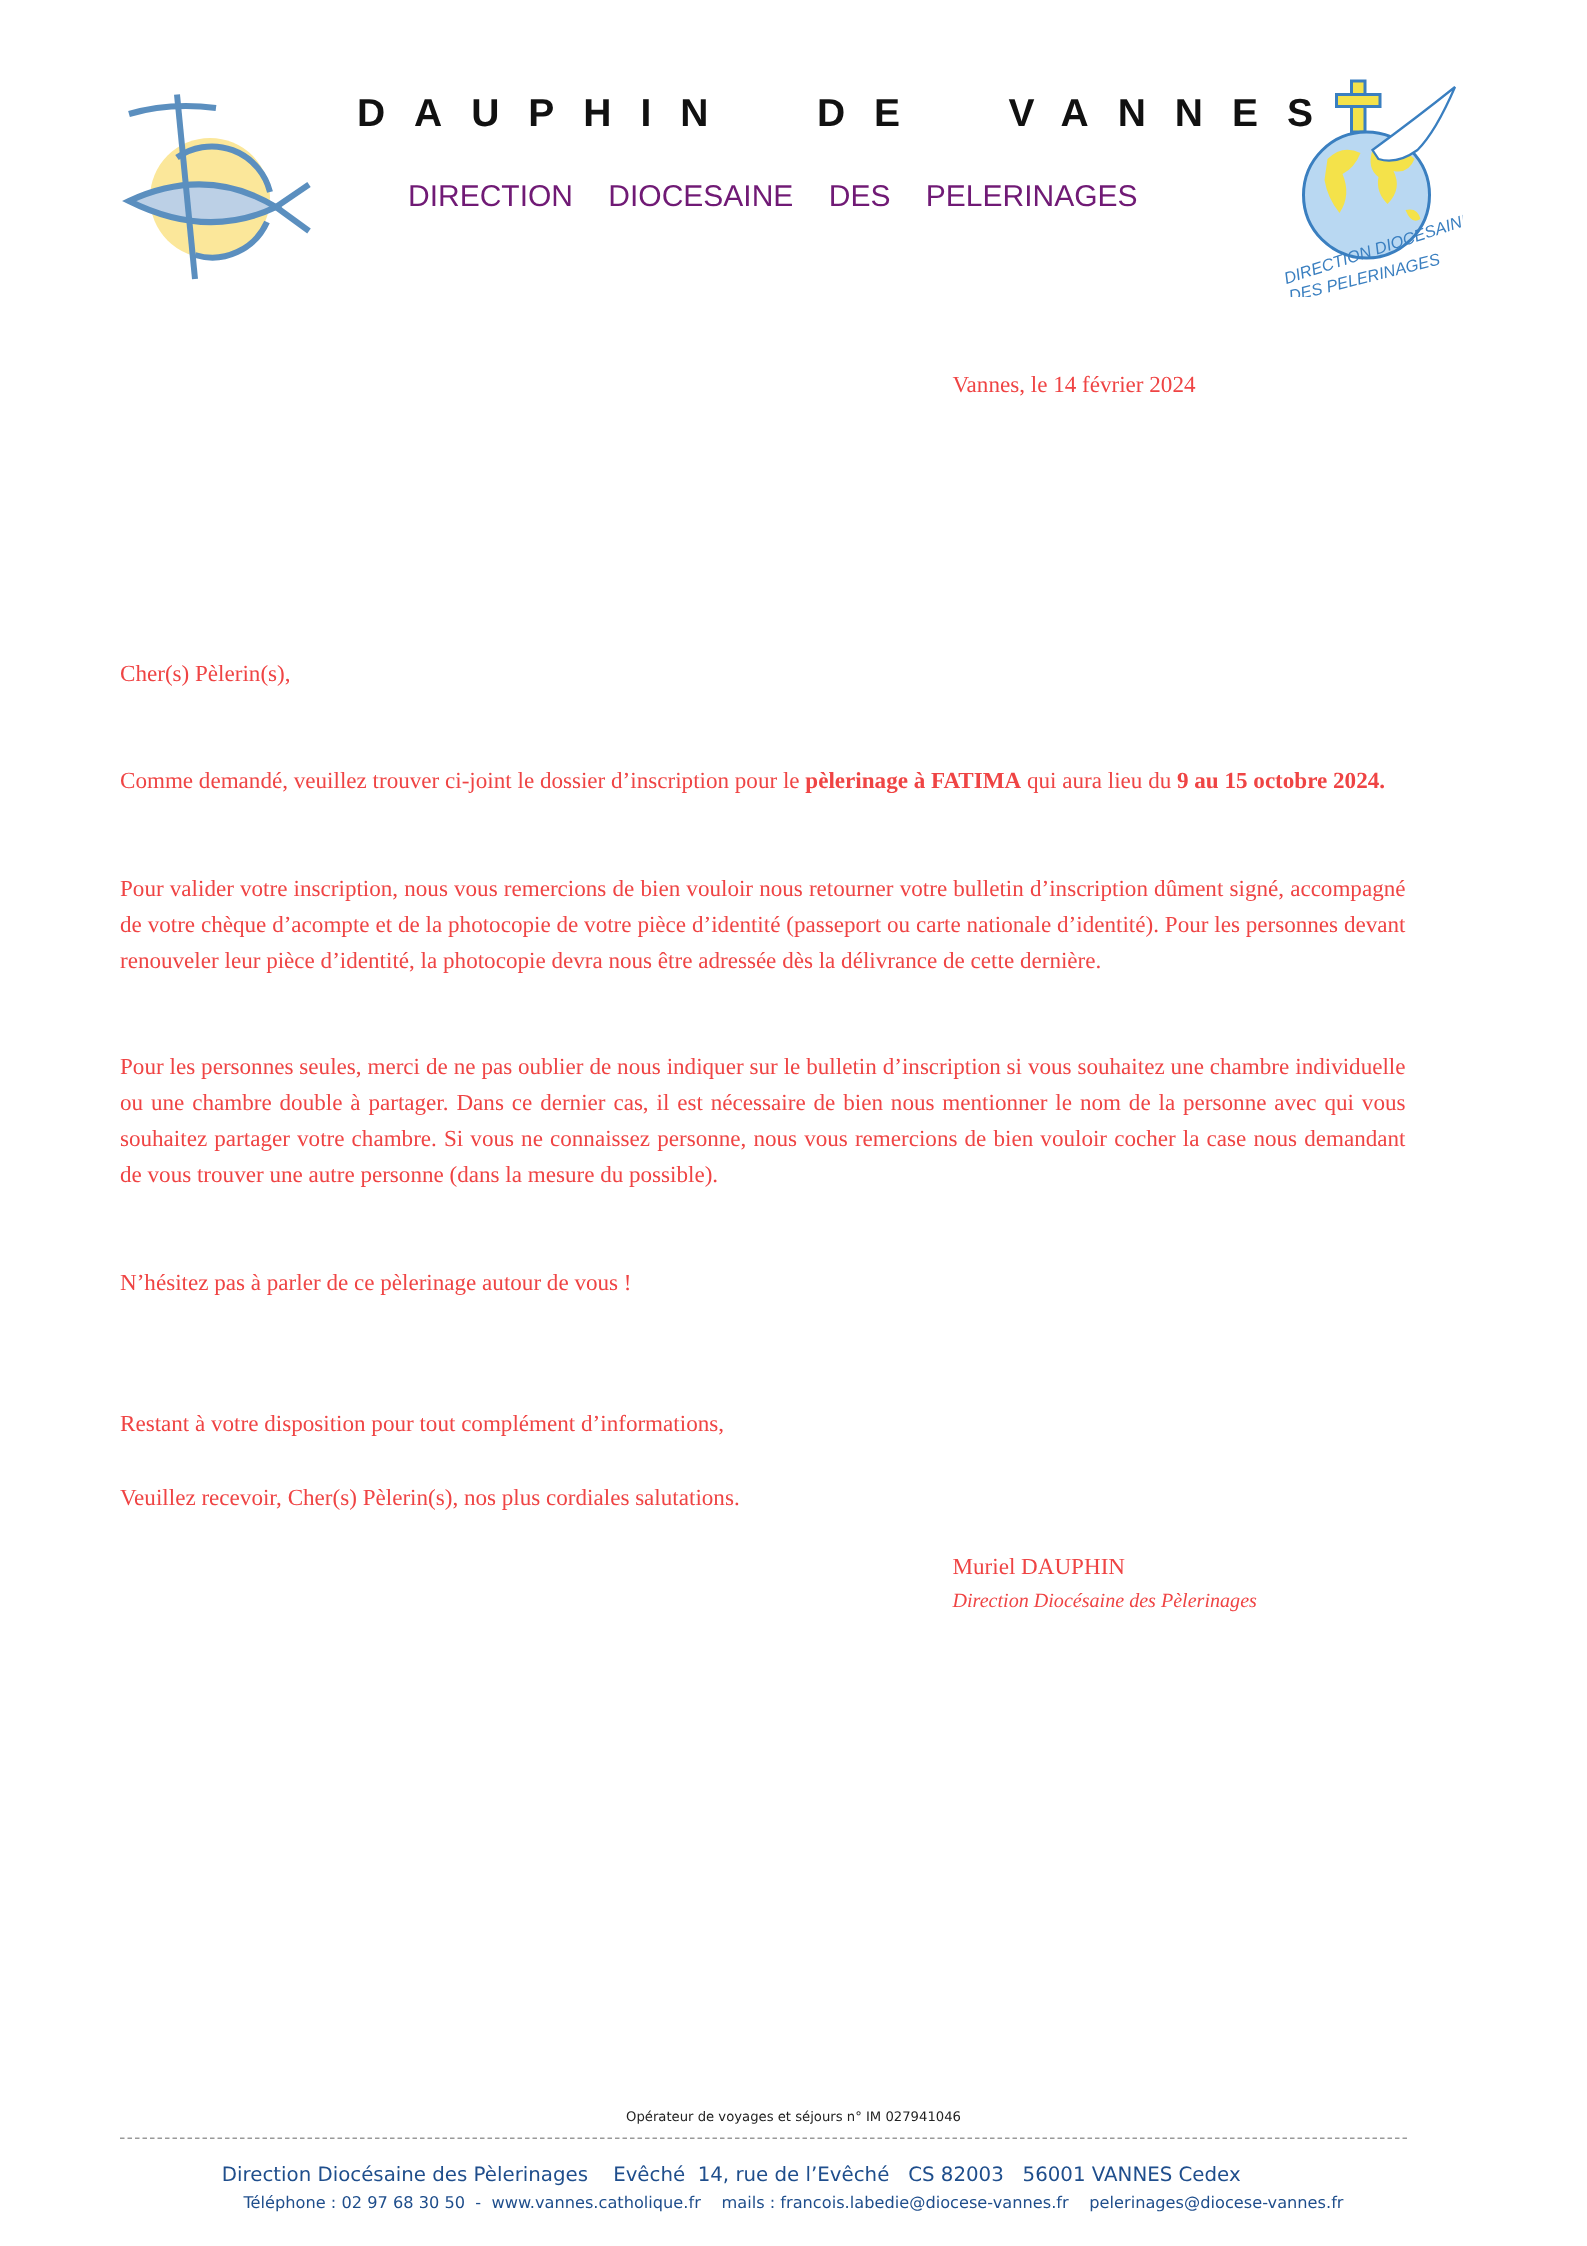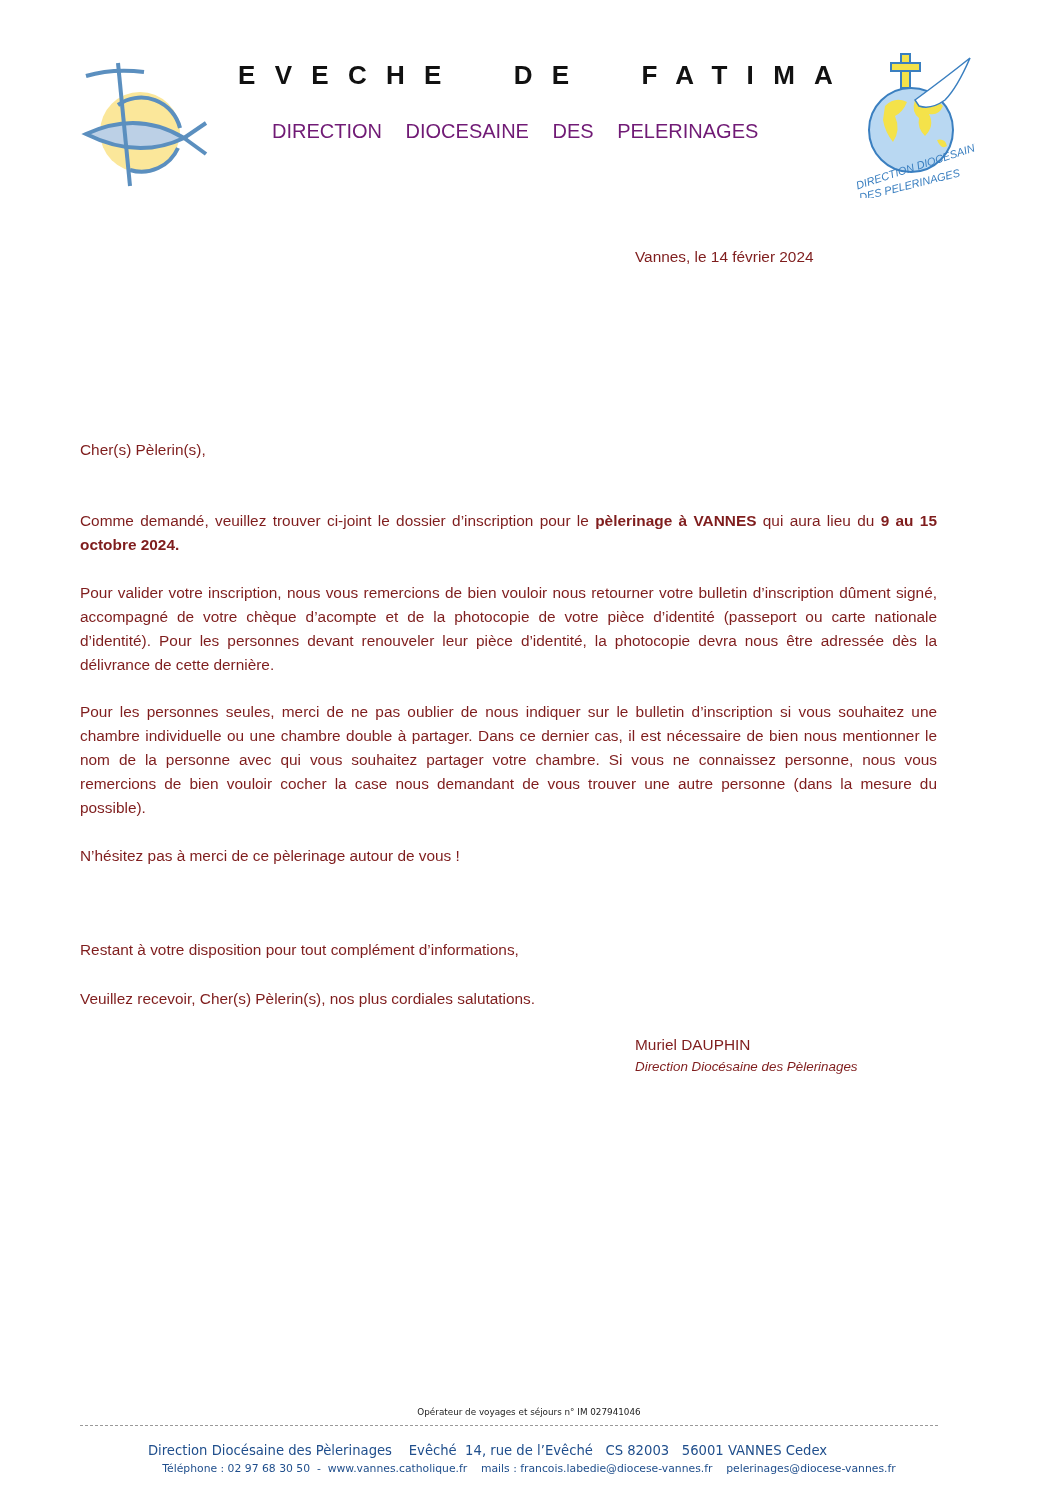--- a/index.html
+++ b/index.html
@@ -8,21 +8,21 @@
   .abs { position:absolute; }
 
   
   #logo-left { left:78px; top:60px; width:135px; height:130px; }
   #logo-right { left:845px; top:48px; width:130px; height:150px; }
   #title-main { left:238px; top:60px; font-family:"Liberation Sans", sans-serif; font-weight:bold;
                 font-size:26px; letter-spacing:19.3px; white-space:pre; color:#111; }
   #title-sub { left:272px; top:120px; font-size:20px; word-spacing:18px; white-space:pre; color:#701a75; }
 
   
-  .body-text { font-family:Liberation Sans, sans-serif; font-size:15.4px; line-height:24px; color:#7f1d1d; }
+  .body-text { font-family:Liberation Serif, serif; font-size:15.4px; line-height:24px; color:#ef4444; }
   #date-line { left:635px; top:245px; }
   #greeting { left:80px; top:438px; }
   .para { left:80px; width:857px; text-align:justify; }
   #para1 { top:509px; }
   #para2 { top:581px; }
   #para3 { top:700px; }
   #para4 { top:844px; }
   #para5 { top:938px; }
   #para6 { top:939px;margin-top:48px; }
   #sig-name { left:635px; top:1033px; }
@@ -46,45 +46,45 @@
     <path d="M40 45 A40 40 0 0 1 102 68" fill="none" stroke="#5b8fbf" stroke-width="4"></path>
     <path d="M100 88 A40 40 0 0 1 52 110" fill="none" stroke="#5b8fbf" stroke-width="4"></path>
     <path d="M8 74 Q60 50 106 78 Q60 100 8 74 Z" fill="#bcd0e6" stroke="#5b8fbf" stroke-width="4"></path>
     <line x1="106" y1="78" x2="128" y2="63" stroke="#5b8fbf" stroke-width="4"></line>
     <line x1="106" y1="78" x2="128" y2="94" stroke="#5b8fbf" stroke-width="4"></line>
     <line x1="40" y1="3" x2="52" y2="126" stroke="#5b8fbf" stroke-width="4"></line>
     <path d="M8 16 Q35 8 66 12" fill="none" stroke="#5b8fbf" stroke-width="4"></path>
   </svg>
 </div>
 
-<div id="title-main" class="abs">EVECHE  DE  FATIMA</div>
+<div id="title-main" class="abs">DAUPHIN  DE  VANNES</div>
 <div id="title-sub" class="abs"><span>DIRECTION</span> <span>DIOCESAINE</span> <span>DES</span> <span>PELERINAGES</span></div>
 
 <div id="logo-right" class="abs">
   <svg width="130" height="150" viewBox="0 0 130 150">
     <rect x="56" y="6" width="9" height="34" fill="#f4e24a" stroke="#3a7fc0" stroke-width="2"></rect>
     <rect x="46" y="15" width="29" height="8" fill="#f4e24a" stroke="#3a7fc0" stroke-width="2"></rect>
     <circle cx="66" cy="82" r="42" fill="#b9d8f2" stroke="#3a7fc0" stroke-width="2"></circle>
     <path d="M40 58 q10 -10 22 -4 q-4 10 -12 14 q6 14 -2 26 q-8 -10 -10 -22 z" fill="#f4e24a"></path>
     <path d="M70 52 q16 -6 28 6 q-4 10 -14 8 q6 12 -4 22 q-8 -8 -6 -18 q-8 -6 -4 -18 z" fill="#f4e24a"></path>
     <path d="M92 92 q8 -2 10 6 q-6 4 -10 -6 z" fill="#f4e24a"></path>
     <path d="M70 52 Q100 30 125 10 Q112 40 100 52 Q86 62 74 58 Z" fill="#ffffff" stroke="#3a7fc0" stroke-width="1.5"></path>
     <text x="10" y="126" font-family="Liberation Sans, sans-serif" font-size="11" font-style="italic" fill="#3a7fc0" transform="rotate(-18 60 126)">DIRECTION DIOCESAINE</text>
     <text x="14" y="142" font-family="Liberation Sans, sans-serif" font-size="11" font-style="italic" fill="#3a7fc0" transform="rotate(-14 60 142)">DES PELERINAGES</text>
   </svg>
 </div>
 
 <div id="date-line" class="abs body-text">Vannes, le 14 février 2024</div>
 <div id="greeting" class="abs body-text">Cher(s) Pèlerin(s),</div>
 
-<div id="para1" class="abs body-text para"><span>Comme demandé, veuillez trouver ci-joint le dossier d’inscription pour le </span><b>pèlerinage à VANNES</b><span> qui aura lieu du </span><b>9 au 15 octobre 2024.</b></div>
+<div id="para1" class="abs body-text para"><span>Comme demandé, veuillez trouver ci-joint le dossier d’inscription pour le </span><b>pèlerinage à FATIMA</b><span> qui aura lieu du </span><b>9 au 15 octobre 2024.</b></div>
 
 <div id="para2" class="abs body-text para">Pour valider votre inscription, nous vous remercions de bien vouloir nous retourner votre bulletin d’inscription dûment signé, accompagné de votre chèque d’acompte et de la photocopie de votre pièce d’identité (passeport ou carte nationale d’identité). Pour les personnes devant renouveler leur pièce d’identité, la photocopie devra nous être adressée dès la délivrance de cette dernière.</div>
 <div id="para3" class="abs body-text para">Pour les personnes seules, merci de ne pas oublier de nous indiquer sur le bulletin d’inscription si vous souhaitez une chambre individuelle ou une chambre double à partager. Dans ce dernier cas, il est nécessaire de bien nous mentionner le nom de la personne avec qui vous souhaitez partager votre chambre. Si vous ne connaissez personne, nous vous remercions de bien vouloir cocher la case nous demandant de vous trouver une autre personne (dans la mesure du possible).</div>
-<div id="para4" class="abs body-text" style="left:80px;">N’hésitez pas à merci de ce pèlerinage autour de vous !</div>
+<div id="para4" class="abs body-text" style="left:80px;">N’hésitez pas à parler de ce pèlerinage autour de vous !</div>
 <div id="para5" class="abs body-text" style="left:80px;">Restant à votre disposition pour tout complément d’informations,</div>
 <div id="para6" class="abs body-text" style="left:80px;">Veuillez recevoir, Cher(s) Pèlerin(s), nos plus cordiales salutations.</div>
 
 <div id="sig-name" class="abs body-text">Muriel DAUPHIN</div>
 <div id="sig-title" class="abs body-text">Direction Diocésaine des Pèlerinages</div>
 
 <div id="operator" class="abs">Opérateur de voyages et séjours n° IM 027941046</div>
 <div id="footer-rule" class="abs"></div>
 <div id="footer-line1" class="abs">Direction Diocésaine des Pèlerinages    Evêché  14, rue de l’Evêché   CS 82003   56001 VANNES Cedex</div>
 <div id="footer-line2" class="abs">Téléphone : 02 97 68 30 50  -  www.vannes.catholique.fr    mails : francois.labedie@diocese-vannes.fr    pelerinages@diocese-vannes.fr</div>

